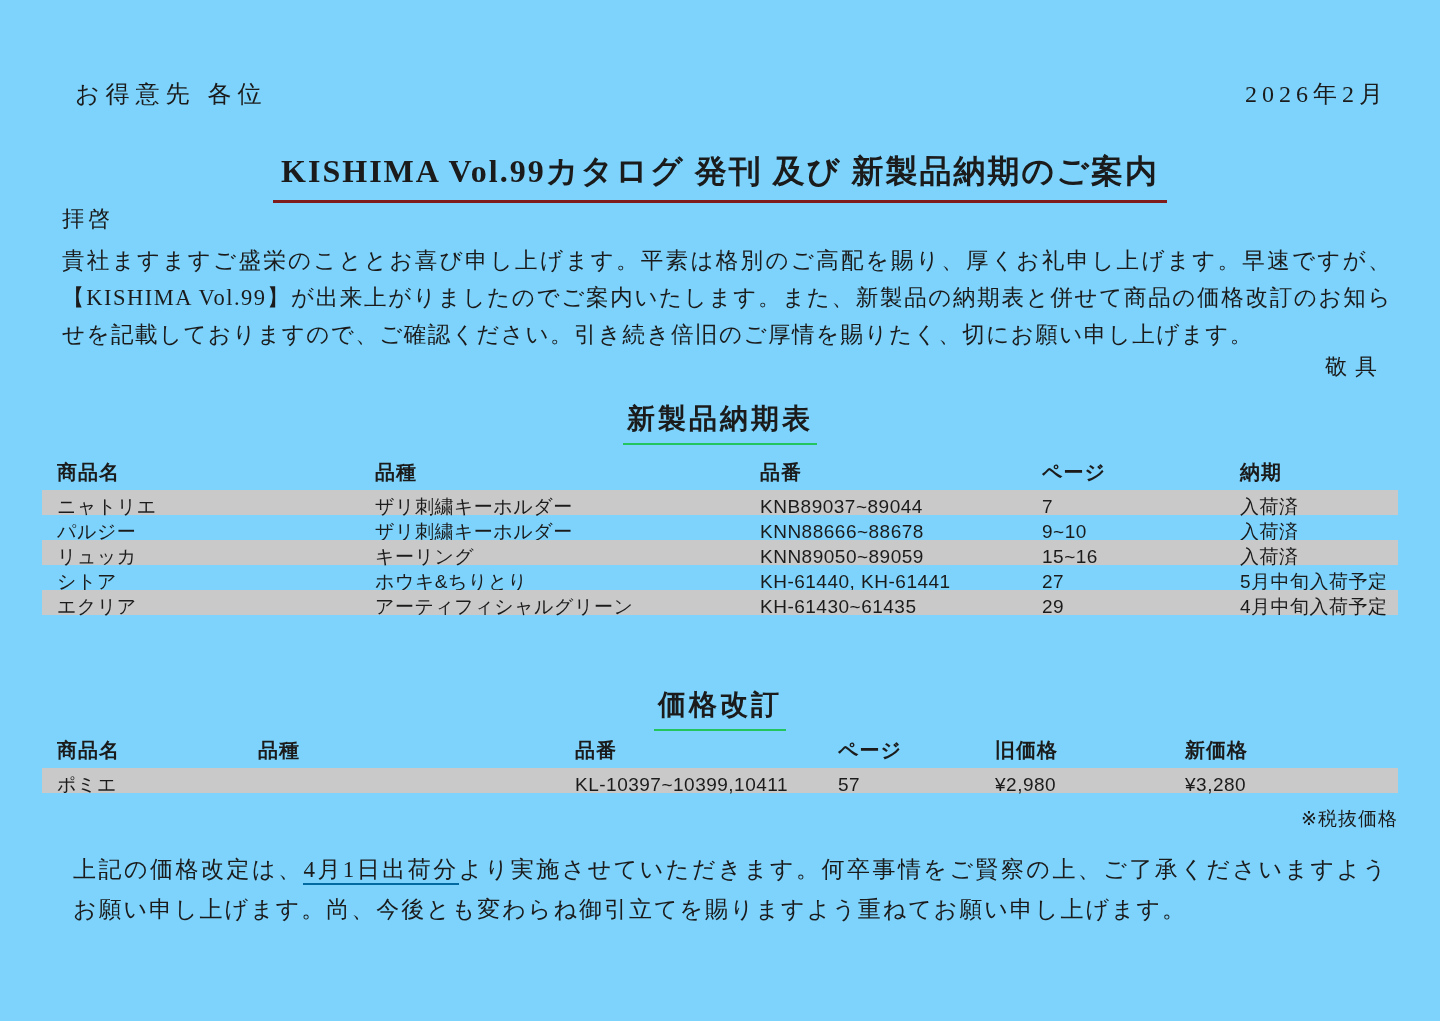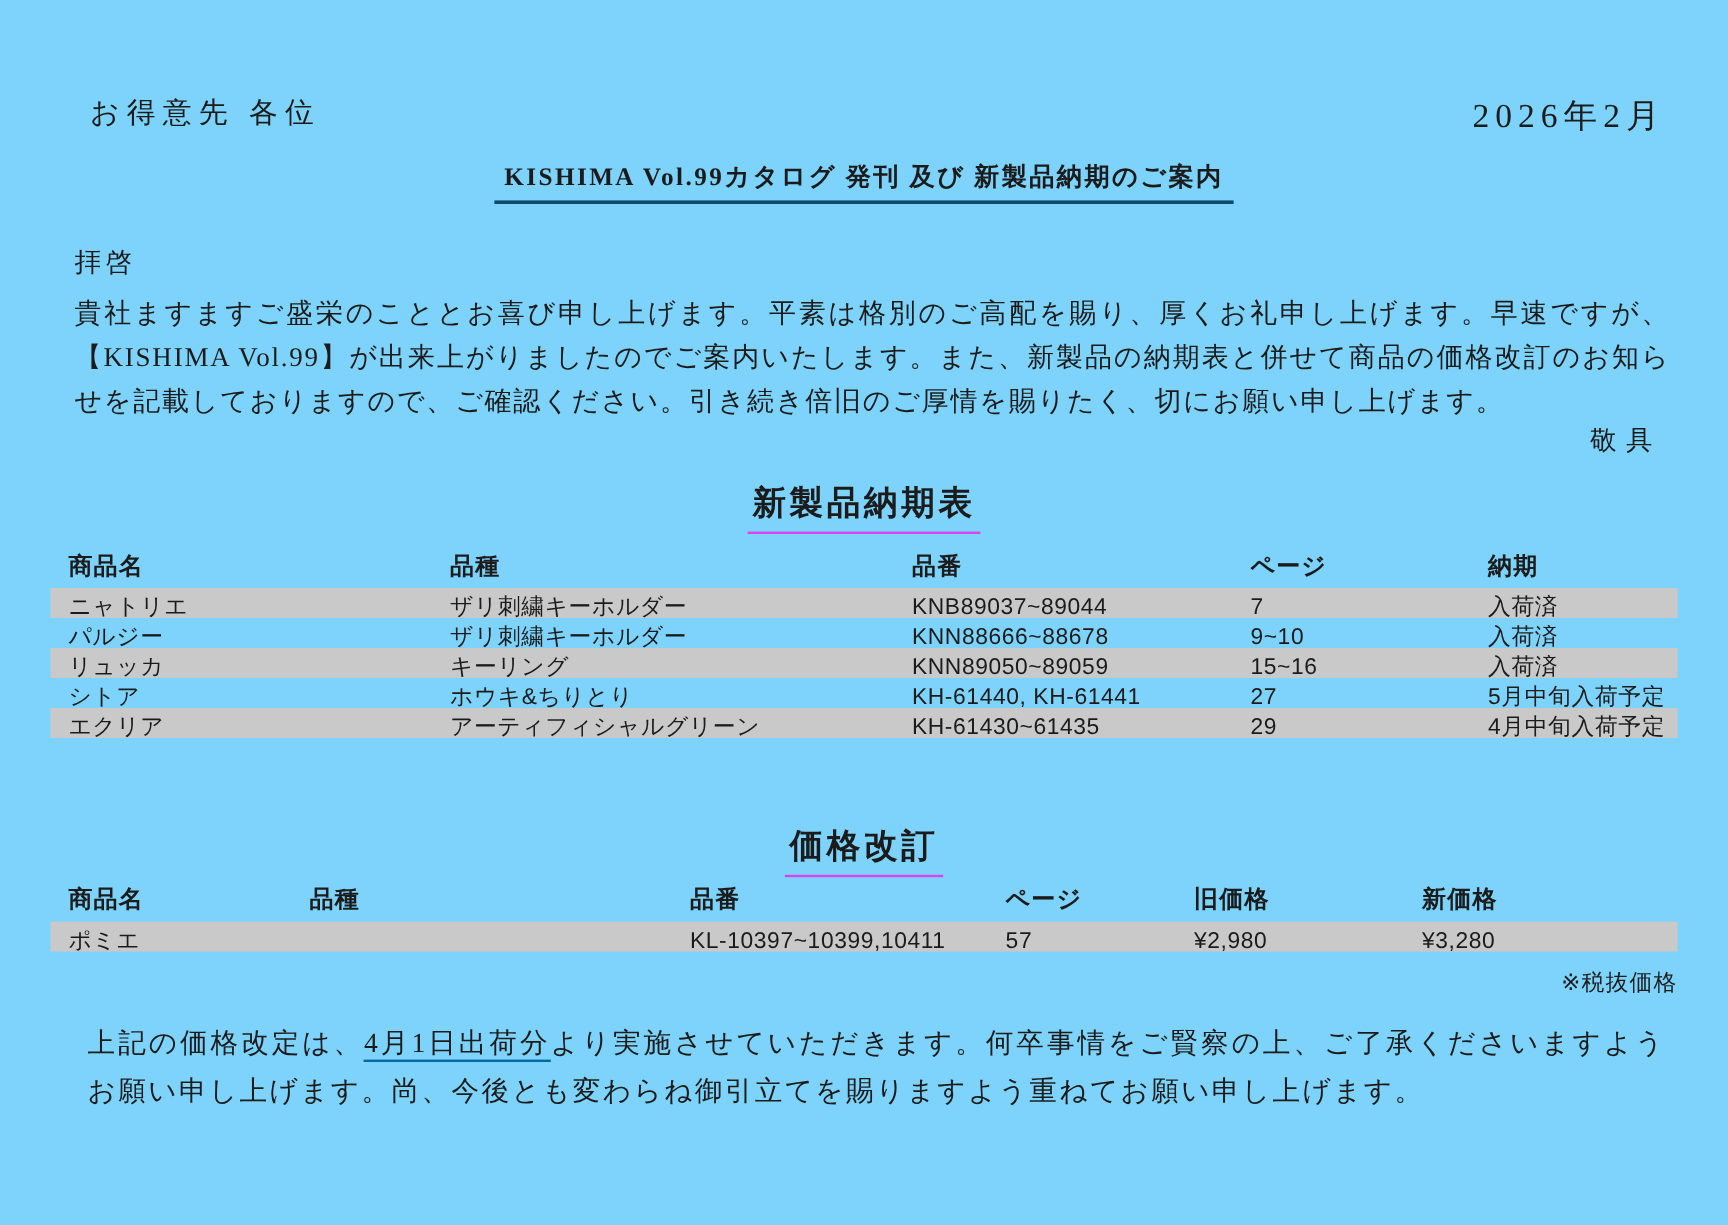--- a/index.html
+++ b/index.html
@@ -11,32 +11,33 @@
     font-family:"Liberation Serif","DejaVu Serif",serif;
     overflow:hidden;
   }
   
   .recipient{
     position:absolute;top:78px;left:75px;
     font-size:24px;letter-spacing:6px;
   }
   .date{
     position:absolute;top:78px;right:52px;
-    font-size:28px;letter-spacing:5px;margin-left:31px;
+    font-size:24px;letter-spacing:5px;margin-left:31px;
   }
   
   .title-wrap{
     position:absolute;top:133px;left:0;right:0;
     text-align:center;
   }
   .doc-title{
     display:inline-block;
-    font-size:21px;font-weight:600;letter-spacing:2px;
-    border-bottom:3px solid #0c4a6e;
+    font-size:32px;font-weight:600;letter-spacing:2px;
+    border-bottom:3px solid #7f1d1d;
     padding:0 8px 6px 8px;
+    margin-top:17px;
   }
   
   .opening{
     position:absolute;top:204px;left:62px;
     font-size:22px;letter-spacing:4px;
   }
   .letter-body{
     position:absolute;top:242px;left:62px;width:1330px;
     font-size:22.5px;line-height:37px;letter-spacing:1.5px;
     text-align:justify;
@@ -46,21 +47,21 @@
     position:absolute;top:352px;right:55px;
     font-size:22px;letter-spacing:8px;
   }
   
   .section-title-wrap{position:absolute;left:0;right:0;text-align:center;}
   .st-delivery{top:400px;}
   .st-price{top:686px;}
   .section-title{
     display:inline-block;
     font-size:28px;font-weight:600;letter-spacing:3px;
-    border-bottom:2px solid #d946ef;
+    border-bottom:2px solid #22c55e;
     padding:0 4px 5px 4px;
   }
   
   .tbl{position:absolute;left:42px;right:42px;}
   .tbl-delivery{top:452px;}
   .tbl-price{top:730px;}
   .trow{position:relative;height:25px;line-height:34px;}
   .thead{
     height:38px;line-height:40px;
     font-family:"Liberation Serif","DejaVu Serif",serif;

